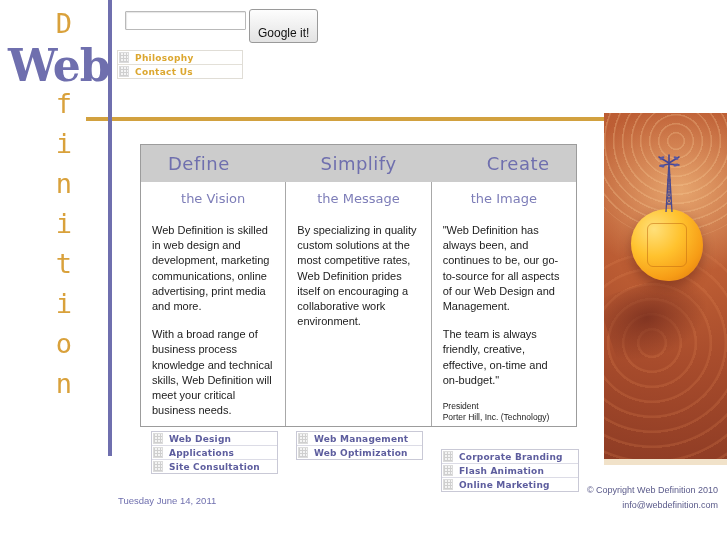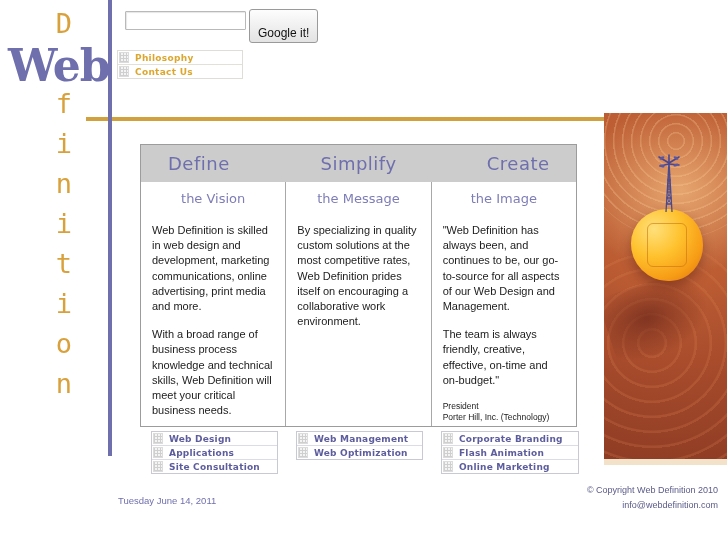--- a/index.html
+++ b/index.html
@@ -154,21 +154,21 @@
   }
   .svcbox .row:last-child{border-bottom:none;}
   .svcbox .lbl{
     font-size:9px;font-weight:700;color:#5d5d9e;
     letter-spacing:.2px;
     font-family:"DejaVu Sans",sans-serif;
     white-space:nowrap;
   }
   #svc-1{left:151px;top:431px;width:125px;}
   #svc-2{left:296px;top:431px;width:125px;}
-  #svc-3{left:441px;top:431px;width:136px;}
+  #svc-3{left:441px;top:449px;width:136px;}
 
   
   .date{
     position:absolute;left:118px;top:495px;
     font-size:9.5px;color:#6f6fae;
     font-family:"Liberation Sans",sans-serif;
     white-space:nowrap;
   }
   .copy{
     position:absolute;right:9px;top:483px;

